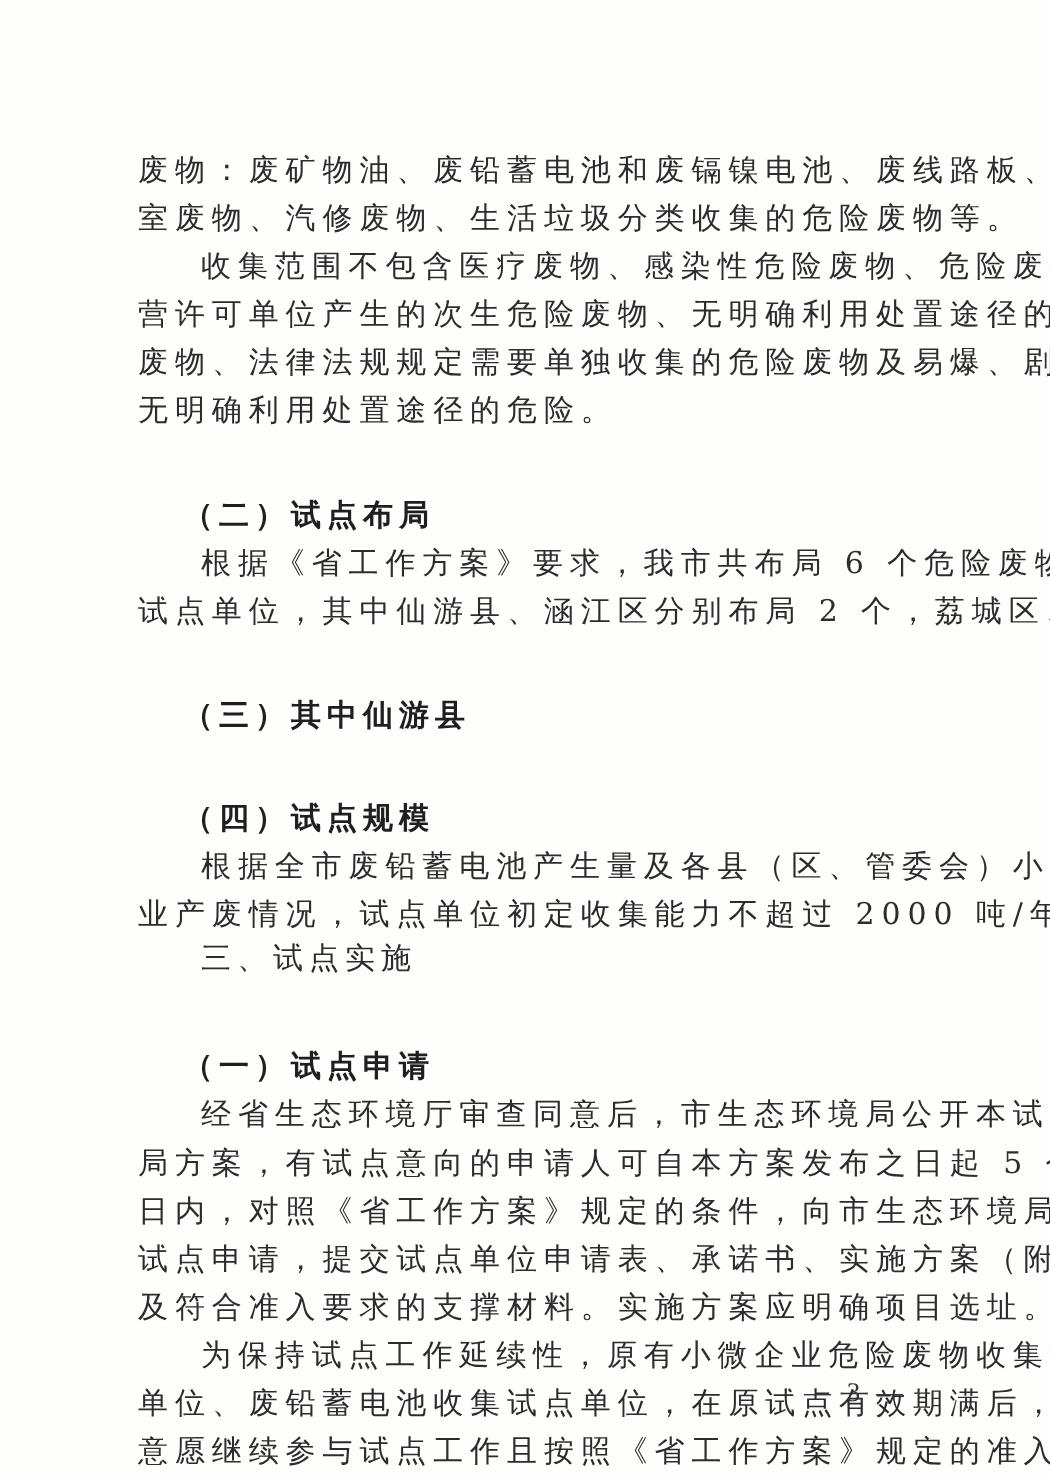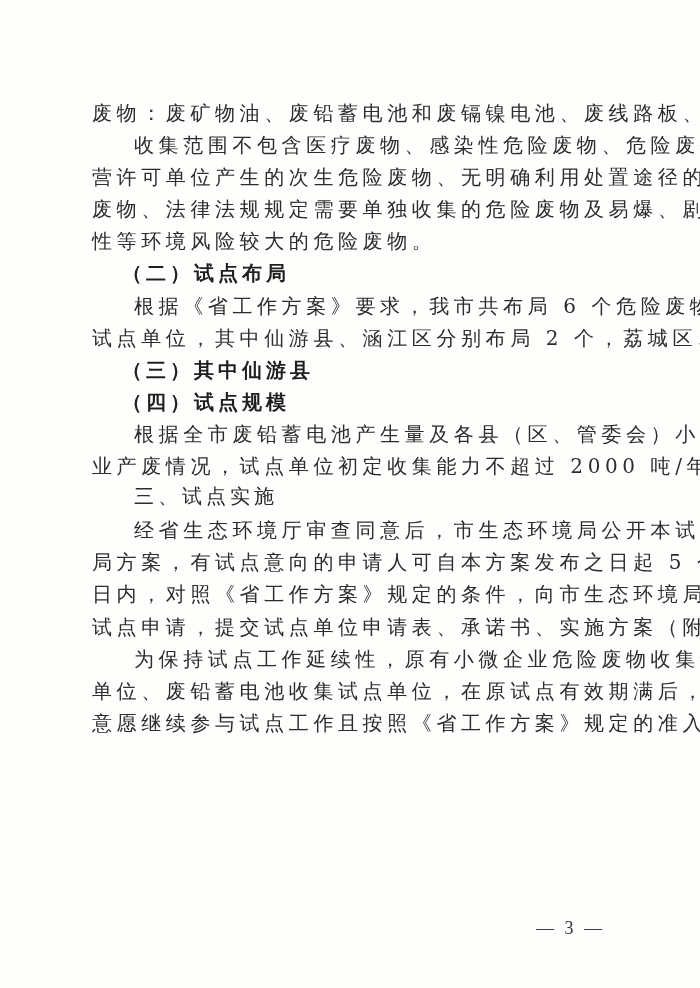--- a/index.html
+++ b/index.html
@@ -31,20 +31,21 @@
   }
   .line.last { text-align-last: left; }
   .line.indent { padding-left: 42px; }
   .line.heading {
     font-family: "DejaVu Sans", "Liberation Sans", sans-serif;
     font-weight: bold;
     padding-left: 30px;
     text-align-last: left;
     letter-spacing: 4px;
     color: #1f1f1f;
+    margin-top: 37px;
   }
   .line.section {
     padding-left: 42px;
     text-align-last: left;
     font-family: Liberation Mono, monospace;
     letter-spacing: 4px;
   }
   .page-number {
     position: absolute;
     left: 536px; top: 918px;
@@ -53,34 +54,37 @@
     color: #333;
     font-family: "Liberation Serif", serif;
   }
 </style>
 </head>
 <body>
 
 <div class="page">
   <div class="body-text">
     <div class="line">废物：废矿物油、废铅蓄电池和废镉镍电池、废线路板、实验</div>
+    <div class="line last">室废物、汽修废物、生活垃圾分类收集的危险废物等。</div>
     <div class="line indent">收集范围不包含医疗废物、感染性危险废物、危险废物经</div>
     <div class="line">营许可单位产生的次生危险废物、无明确利用处置途径的危险</div>
     <div class="line">废物、法律法规规定需要单独收集的危险废物及易爆、剧毒属</div>
-    <div class="line last">性等环境风险较大的危险废物。</div>
+    <div class="line last">无明确利用处置途径的危险。</div>
     <div class="line heading">（二）试点布局</div>
     <div class="line indent">根据《省工作方案》要求，我市共布局 6 个危险废物收集</div>
     <div class="line">试点单位，其中仙游县、涵江区分别布局 2 个，荔城区、秀屿</div>
     <div class="line heading">（三）其中仙游县</div>
     <div class="line heading">（四）试点规模</div>
     <div class="line indent">根据全市废铅蓄电池产生量及各县（区、管委会）小微企</div>
     <div class="line last">业产废情况，试点单位初定收集能力不超过 2000 吨/年。</div>
     <div class="line section">三、试点实施</div>
+    <div class="line heading">（一）试点申请</div>
     <div class="line indent">经省生态环境厅审查同意后，市生态环境局公开本试点布</div>
     <div class="line">局方案，有试点意向的申请人可自本方案发布之日起 5 个工作</div>
     <div class="line">日内，对照《省工作方案》规定的条件，向市生态环境局提出</div>
     <div class="line">试点申请，提交试点单位申请表、承诺书、实施方案（附件 2-4）</div>
+    <div class="line last">及符合准入要求的支撑材料。实施方案应明确项目选址。</div>
     <div class="line indent">为保持试点工作延续性，原有小微企业危险废物收集试点</div>
     <div class="line">单位、废铅蓄电池收集试点单位，在原试点有效期满后，若有</div>
     <div class="line">意愿继续参与试点工作且按照《省工作方案》规定的准入条件</div>
   </div>
   <div class="page-number">— 3 —</div>
 </div>
 
 </body></html>

